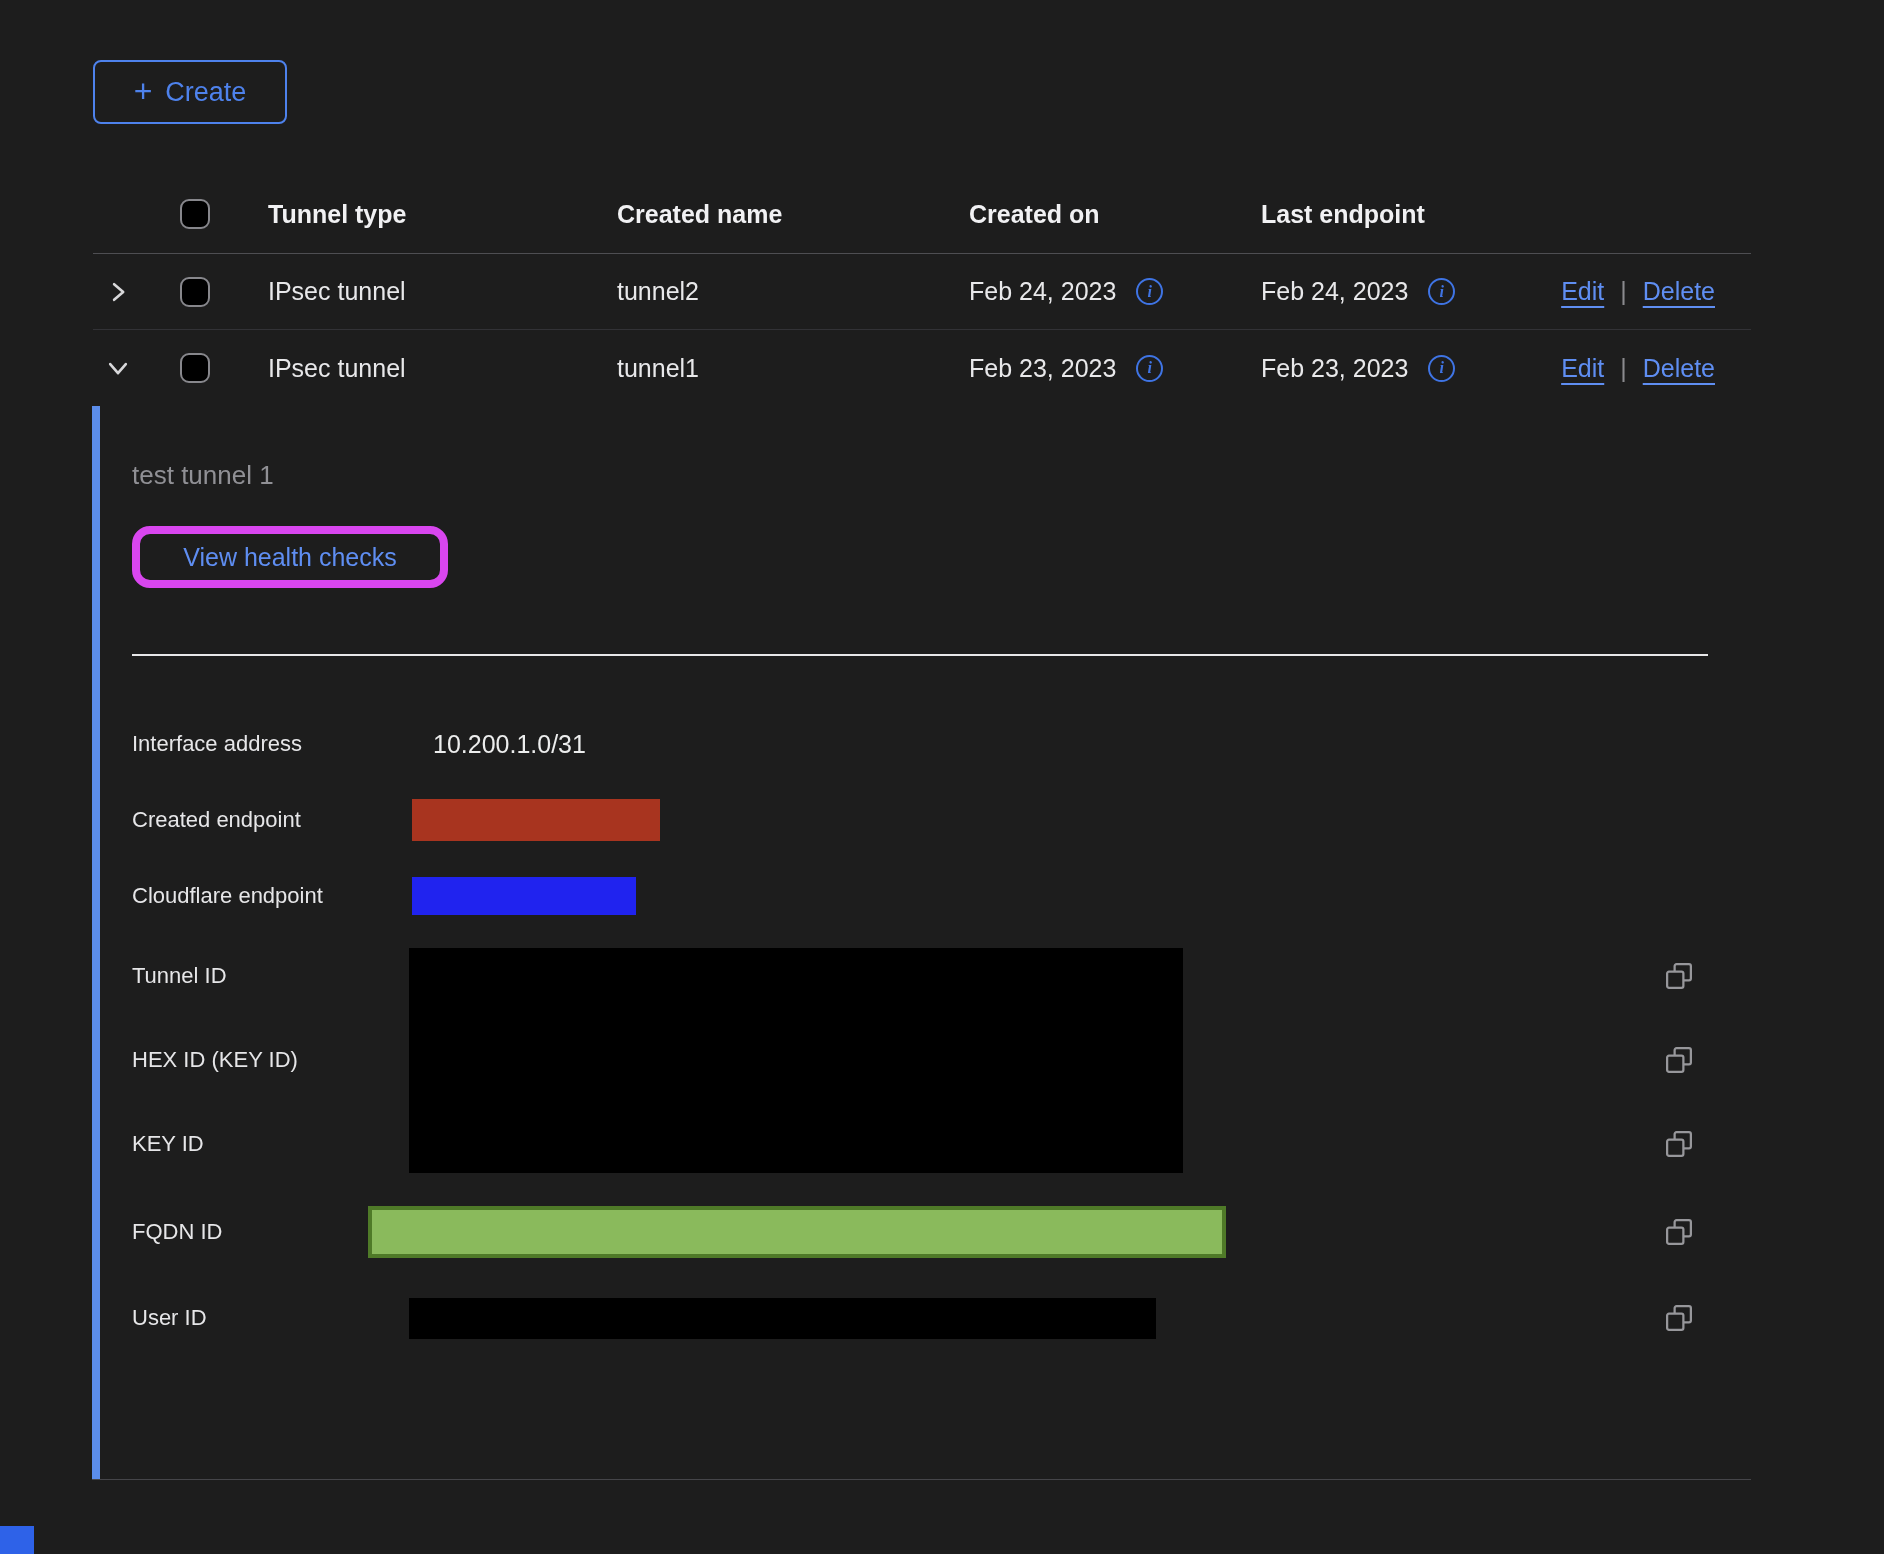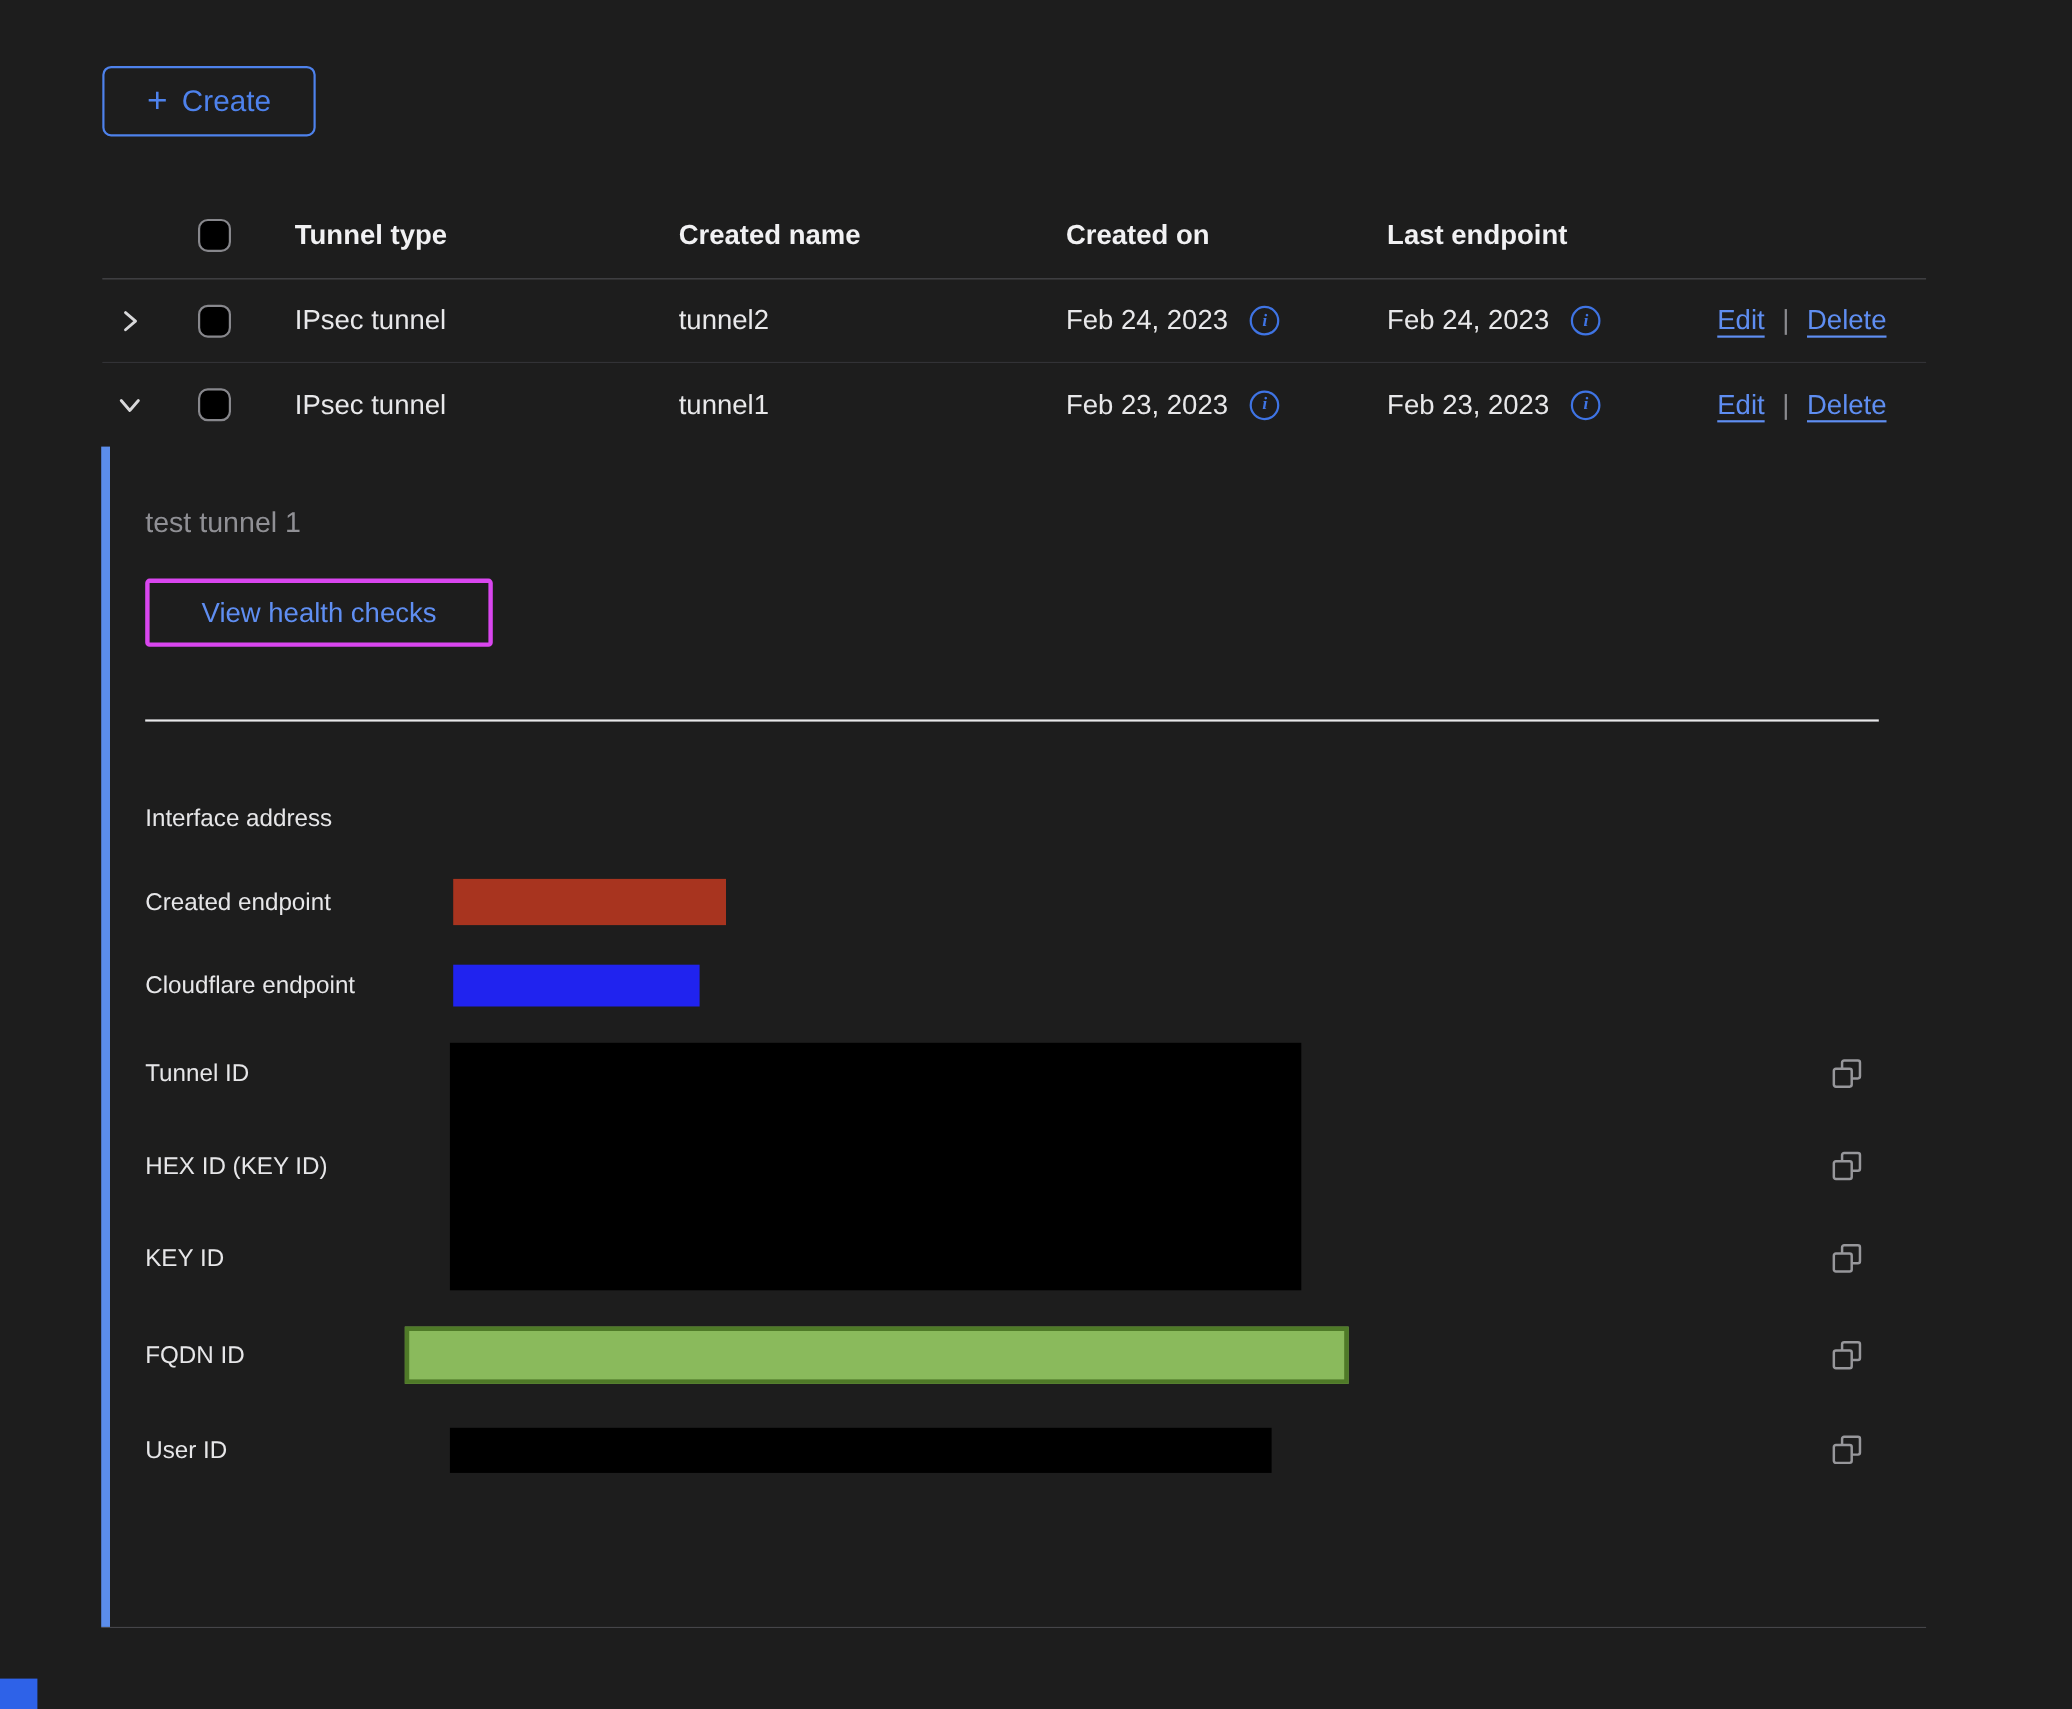--- a/index.html
+++ b/index.html
@@ -53,21 +53,21 @@
     display:flex; border-bottom:1px solid #454549;
   }
   .exp-bar { width:8px; background:#5b8deb; flex:0 0 8px; }
   .exp-content { flex:1; padding-left:32px; box-sizing:border-box; }
 
   .desc-label { margin-top:44px; font-size:25px; line-height:30px; color:#e8e8ea; }
   .desc-value { margin-top:54px; font-size:26px; line-height:30px; color:#909095; }
 
   .health-btn {
     margin-top:36px; width:316px; height:62px; box-sizing:border-box;
-    background:transparent; border:4px solid #d946ef; border-radius:4px;
+    background:transparent; border:8px solid #d946ef; border-radius:18px;
     color:#5f8ef2; font-size:25px; font-family:"Liberation Sans", sans-serif; cursor:pointer;
   }
 
   .light-divider { margin-top:66px; width:1576px; height:2px; background:#e7e7e9; border:none; }
 
   .detail-grid {
     margin-top:50px; display:grid;
     grid-template-columns:277px 1255px 1fr;
     grid-template-rows:76px 76px 76px 84px 84px 84px 92px 80px;
     align-items:center;
@@ -170,20 +170,21 @@
   <div class="expanded">
     <div class="exp-bar"></div>
     <div class="exp-content">
       <div class="desc-value">test tunnel 1</div>
       <button class="health-btn">View health checks</button>
       <div class="light-divider"></div>
 
       <div class="detail-grid">
 
         <div class="dlabel" style="grid-area:1/1">Interface address</div>
+        <div class="dvalue" style="grid-area:1/2">10.200.1.0/31</div>
 
         <div class="dlabel" style="grid-area:2/1">Created endpoint</div>
         <div style="grid-area:2/2">
             <div class="box red"></div>
           </div>
 
         <div class="dlabel" style="grid-area:3/1">Cloudflare endpoint</div>
         <div style="grid-area:3/2">
             <div class="box blue"></div>
           </div>

